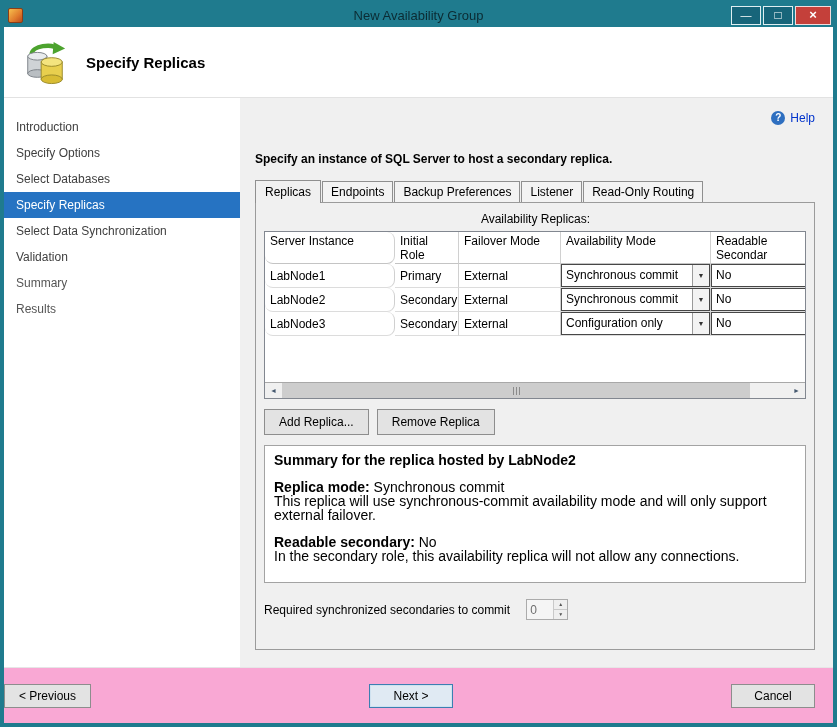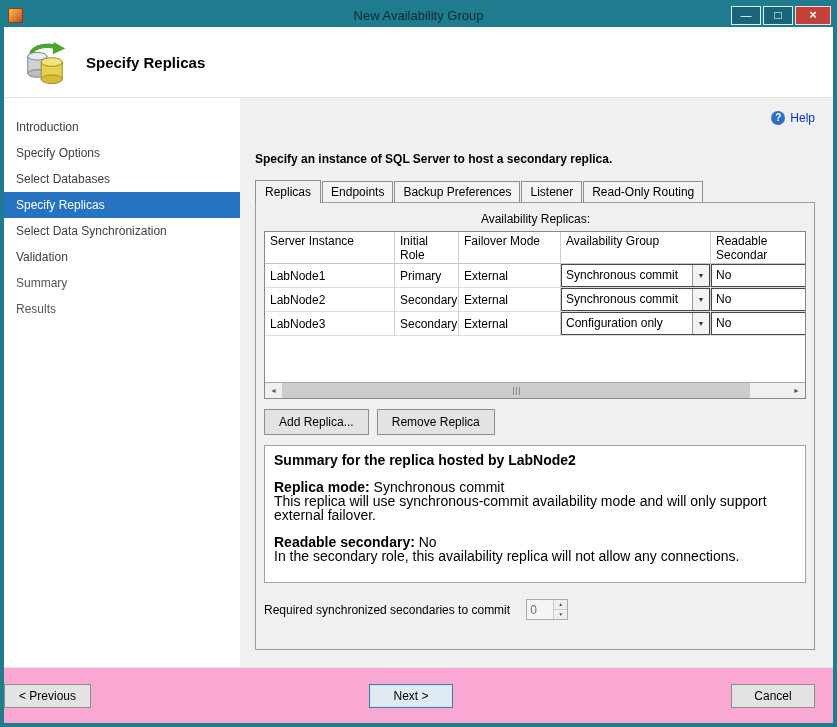--- a/index.html
+++ b/index.html
@@ -46,21 +46,21 @@
   .replicas-label { font-size:12px; margin:1px 0 5px 1px;text-align:center; }
 
   .gridwrap { border:1px solid #828790; background:#fff; }
   .gridrows { height:150px; overflow:hidden; background:#fff; }
   .grow { display:flex; }
   .gc { border-right:1px solid #d0d0d0; overflow:hidden; white-space:nowrap; }
   .ghead .gc { border-bottom:1px solid #c4c4c4; font-size:12px; padding:2px 5px; height:32px; white-space:normal; line-height:14px; }
   .gr .gc { height:24px; font-size:12px; display:flex; align-items:center; }
   .td { padding:0 5px; border-bottom:1px solid #dcdcdc; }
   .tdc { padding:0; border-bottom:1px solid #dcdcdc; }
-  .c0 { width:130px; } .c1 { width:64px; } .c2 { width:102px; } .c3 { width:150px; }
+  .c0 { width:130px;border-radius:8px; } .c1 { width:64px; } .c2 { width:102px; } .c3 { width:150px; }
   .c4 { flex:1; border-right:none; }
   .gfill { height:46px; }
 
   .combo { display:flex; align-items:stretch; width:100%; height:100%; border:1px solid #474747; background:#fff; cursor:pointer; }
   .combo .cval { flex:1; font-size:12px; padding:3px 4px; white-space:nowrap; overflow:hidden; }
   .combo .carrow { width:17px; flex:0 0 auto; border-left:1px solid #9a9a9a; background:#f3f3f3; font-size:7px; color:#333;
                    display:flex; align-items:center; justify-content:center; }
   .combo.cut { min-width:126px; }
 
   .hscroll { display:flex; height:16px; background:#f0f0f0; border-top:1px solid #a8a8a8; align-items:stretch; }
@@ -154,21 +154,21 @@
       <div class="panel">
         <div class="replicas-label">Availability Replicas:</div>
 
         <div class="gridwrap">
           <div class="gridrows">
 
             <div class="grow ghead">
               <div class="gc c0">Server Instance</div>
               <div class="gc c1">Initial Role</div>
               <div class="gc c2">Failover Mode</div>
-              <div class="gc c3">Availability Group</div>
+              <div class="gc c3">Availability Mode</div>
               <div class="gc c4">Readable Secondar</div>
             </div>
 
             <div class="grow gr">
               <div class="gc c0 td">LabNode1</div>
               <div class="gc c1 td">Primary</div>
               <div class="gc c2 td">External</div>
               <div class="gc c3 tdc">
                 <div class="combo">
                   <span class="cval">Synchronous commit</span>

